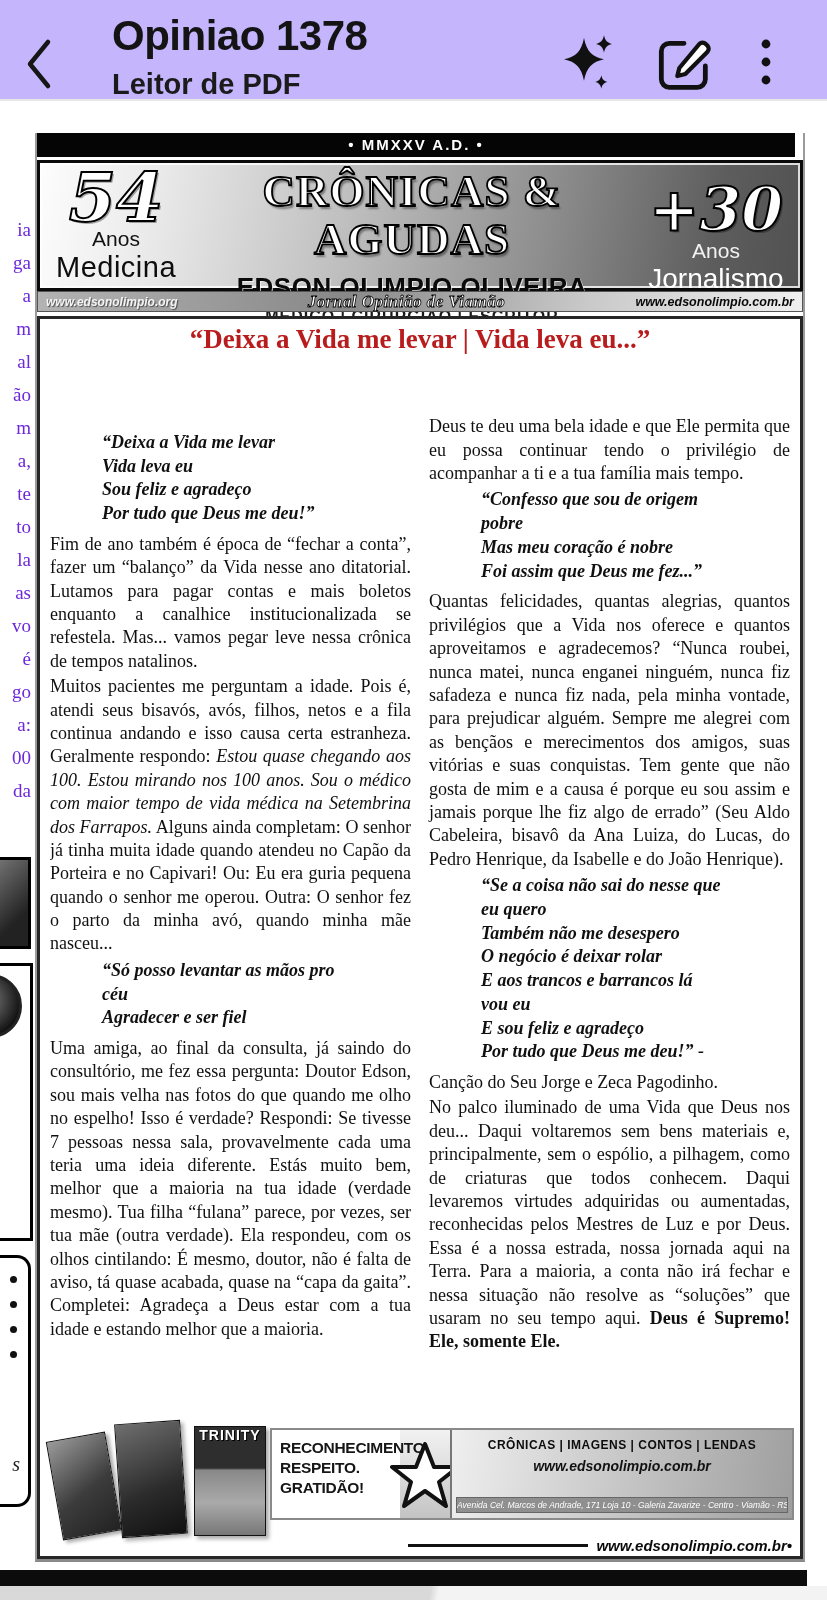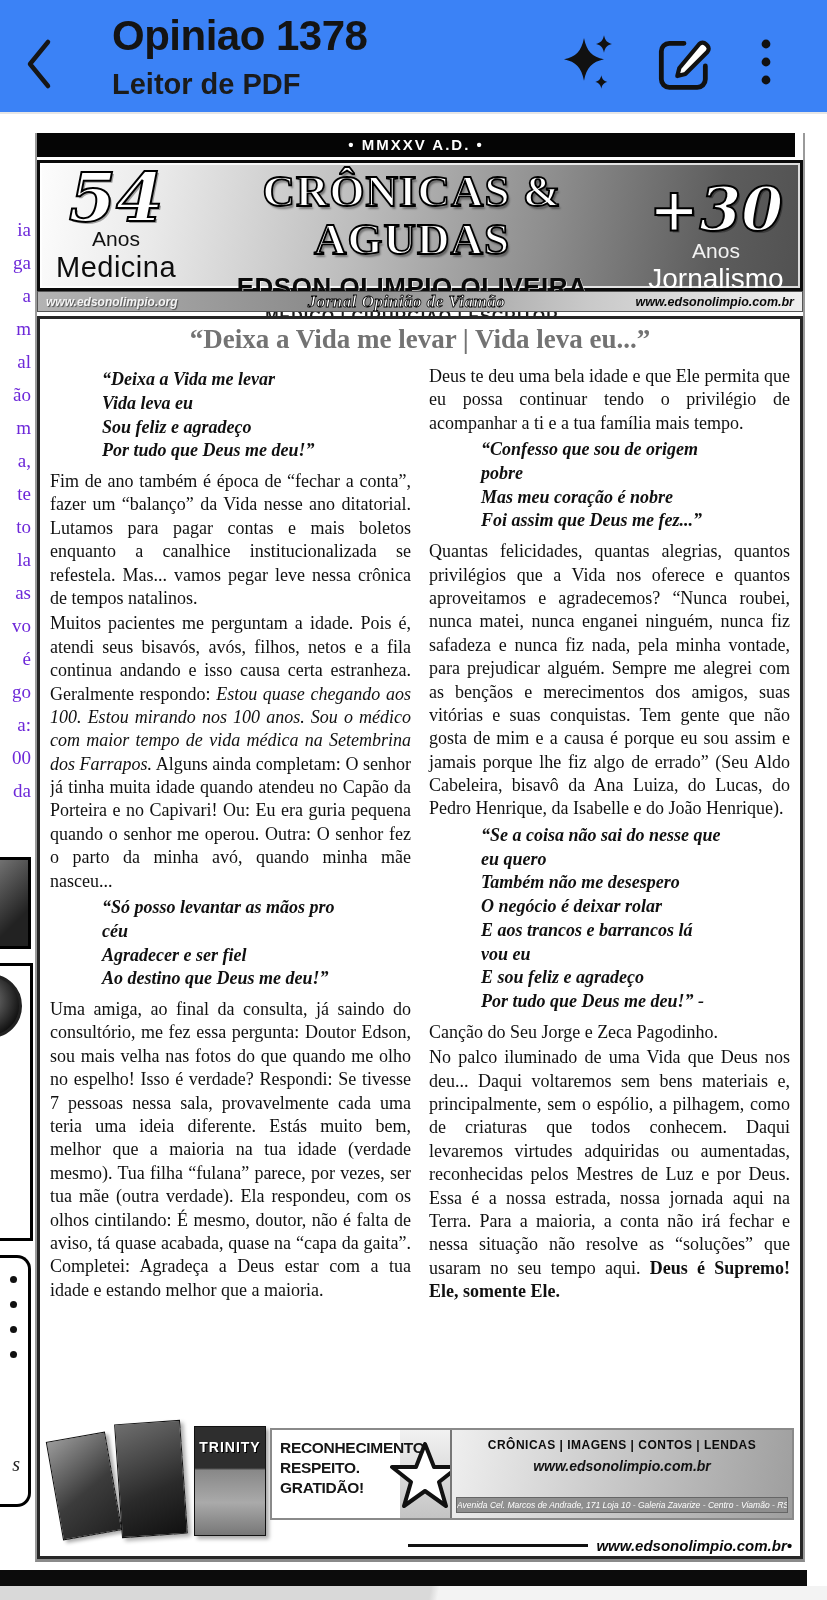--- a/index.html
+++ b/index.html
@@ -1,21 +1,21 @@
 <!DOCTYPE html>
 <html><head>
 <meta charset="utf-8">
 <style>
   * { margin:0; padding:0; box-sizing:border-box; }
   html,body { width:827px; height:1600px; overflow:hidden; background:#fff;
               font-family:"Liberation Sans", sans-serif; }
   .screen { position:relative; width:827px; height:1600px; background:#fff; }
 
   
-  .appbar { position:absolute; top:0; left:0; right:0; height:114px; background:#3b82f6;
+  .appbar { position:absolute; top:0; left:0; right:0; height:101px; background:#c4b5fd;
             border-bottom:2px solid #e6e6e6; z-index:30; }
   .back-btn { position:absolute; left:18px; top:32px; width:44px; height:64px; cursor:pointer; }
   .appbar-titles { position:absolute; left:112px; top:12px; }
   .appbar-title { font-size:42px; font-weight:800; color:#141414; letter-spacing:-0.5px; }
   .appbar-sub { font-size:29px; font-weight:700; color:#1b1b1b; margin-top:8px; }
   .appbar-icon { position:absolute; top:30px; width:64px; height:64px; cursor:pointer; }
   .icon-ai { left:556px; }
   .icon-edit { left:652px; }
   .icon-menu { left:748px; width:36px; }
 
@@ -76,44 +76,44 @@
   .url-strip .u-left { font-size:12px; font-style:italic; font-weight:700; color:#f4f4f4;
                        text-shadow:1px 1px 1px #00000088; }
   .url-strip .u-center { font-family:"Liberation Serif", serif; font-size:17px; font-style:italic; font-weight:700;
                          color:#fff; -webkit-text-stroke:0.8px #000; letter-spacing:0.5px; }
   .url-strip .u-right { font-size:12.5px; font-style:italic; font-weight:700; color:#0a0a0a; }
 
   
   .artbox { position:absolute; top:183px; left:0; right:0; bottom:0; background:#fff;
             border:3px solid #262626; }
   .art-title { text-align:center; font-family:"Liberation Serif", serif; font-weight:700;
-               font-size:27px; padding-top:5px; color:#737373; }
+               font-size:27px; padding-top:5px; color:#b91c1c; }
   .cols { position:absolute; top:46px; left:10px; right:10px; bottom:150px; display:flex; gap:18px;
-          overflow:hidden; }
+          overflow:hidden;align-items:center; }
   .col { flex:1; font-family:"Liberation Serif", serif; font-size:18px; line-height:1.3;
          color:#101010; text-align:justify; }
   .col p { margin-bottom:2px; }
   .quote { font-weight:700; font-style:italic; text-align:left; padding-left:52px;
            margin:3px 0 7px 0; line-height:1.32; }
   .credit { text-align:left; }
   .it { font-style:italic;margin-top:36px; }
   .bd { font-weight:700; }
 
   
   .footrow { position:absolute; left:6px; right:6px; bottom:26px; height:120px; }
   .books { position:absolute; left:2px; bottom:-12px; width:218px; height:132px; }
   .book { position:absolute; bottom:6px; border:1px solid #111; box-shadow:3px 3px 4px #00000055; }
   .book1 { left:6px; width:60px; height:100px; transform:rotate(-10deg);
            background:linear-gradient(150deg,#9a9a9a,#3c3c3c 55%,#222); }
   .book2 { left:70px; width:66px; height:114px; transform:rotate(-4deg);
            background:linear-gradient(160deg,#6e6e6e,#2b2b2b 60%,#111); }
   .book3 { left:146px; width:72px; height:110px;
            background:linear-gradient(#2e2e2e 0%,#2e2e2e 38%,#888 40%,#aaa 70%,#777 100%);
            text-align:center; }
-  .book3-title { font-size:14px; font-weight:800; color:#fff; letter-spacing:1px; margin-top:12px;
+  .book3-title { font-size:14px; font-weight:800; color:#fff; letter-spacing:1px; 
                  text-shadow:1px 1px 0 #000; }
   .foot-bar { position:absolute; left:224px; right:0; bottom:10px; height:92px;
               background:linear-gradient(#f2f2f2,#c4c4c4); border:2px solid #8a8a8a; display:flex;
               align-items:stretch; }
   .slogan-box { width:128px; background:#fff; padding:8px 0 0 8px; }
   .slogan-line { font-size:15.5px; font-weight:800; color:#151515; line-height:20px; letter-spacing:-0.3px; }
   .star-wrap { width:50px; position:relative; }
   .star-wrap svg { position:absolute; left:-12px; top:12px; }
   .cat-box { flex:1; background:linear-gradient(100deg,#efefef,#9e9e9e); border-left:2px solid #777;
              text-align:center; padding-top:8px; position:relative; }
@@ -243,21 +243,20 @@
               <div>Vida leva eu</div>
               <div>Sou feliz e agradeço</div>
               <div>Por tudo que Deus me deu!”</div>
             </div>
             <p>Fim de ano também é época de “fechar a conta”, fazer um “balanço” da Vida nesse ano ditatorial. Lutamos para pagar contas e mais boletos enquanto a canalhice institucionalizada se refestela. Mas... vamos pegar leve nessa crônica de tempos natalinos.</p>
             <p><span>Muitos pacientes me perguntam a idade. Pois é, atendi seus bisavós, avós, filhos, netos e a fila continua andando e isso causa certa estranheza. Geralmente respondo: </span><span class="it">Estou quase chegando aos 100. Estou mirando nos 100 anos. Sou o médico com maior tempo de vida médica na Setembrina dos Farrapos.</span><span> Alguns ainda completam: O senhor já tinha muita idade quando atendeu no Capão da Porteira e no Capivari! Ou: Eu era guria pequena quando o senhor me operou. Outra: O senhor fez o parto da minha avó, quando minha mãe nasceu...</span></p>
             <div class="quote">
               <div>“Só posso levantar as mãos pro</div>
               <div>céu</div>
               <div>Agradecer e ser fiel</div>
-              <div>Ao destino que Deus me deu!”</div>
             </div>
             <p>Uma amiga, ao final da consulta, já saindo do consultório, me fez essa pergunta: Doutor Edson, sou mais velha nas fotos do que quando me olho no espelho! Isso é verdade? Respondi: Se tivesse 7 pessoas nessa sala, provavelmente cada uma teria uma ideia diferente. Estás muito bem, melhor que a maioria na tua idade (verdade mesmo). Tua filha “fulana” parece, por vezes, ser tua mãe (outra verdade). Ela respondeu, com os olhos cintilando: É mesmo, doutor, não é falta de aviso, tá quase acabada, quase na “capa da gaita”. Completei: Agradeça a Deus estar com a tua idade e estando melhor que a maioria.</p>
           </div>
 
           <div class="col">
             <p>Deus te deu uma bela idade e que Ele permita que eu possa continuar tendo o privilégio de acompanhar a ti e a tua família mais tempo.</p>
             <div class="quote">
               <div>“Confesso que sou de origem</div>
               <div>pobre</div>
               <div>Mas meu coração é nobre</div>

